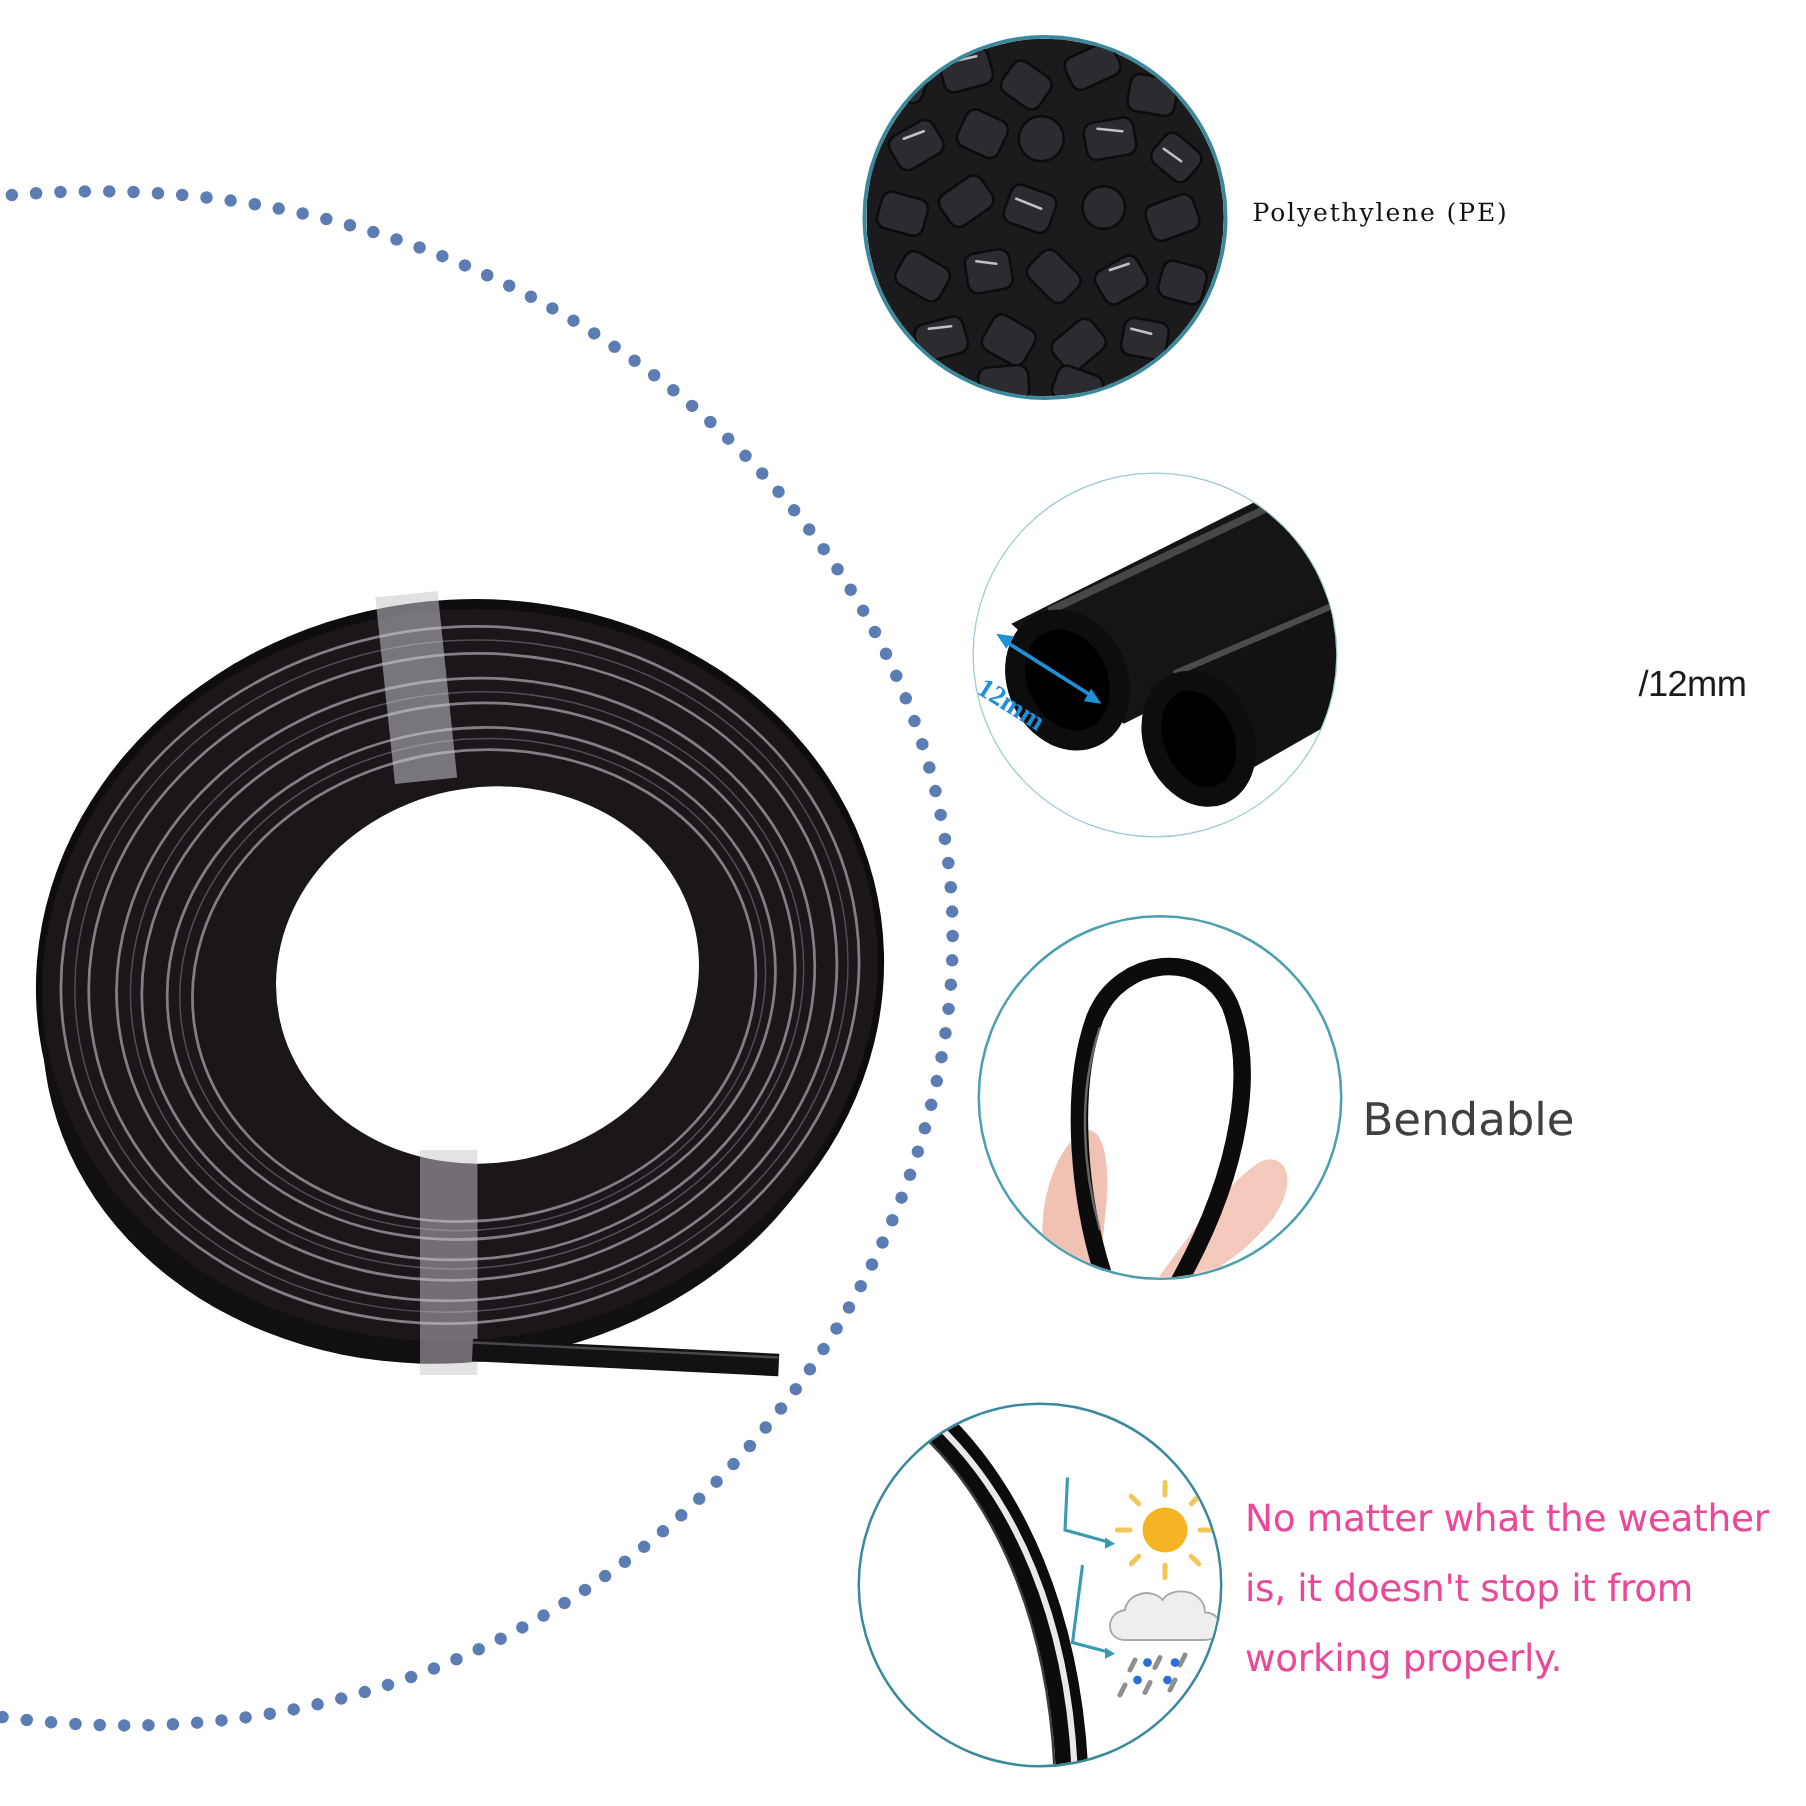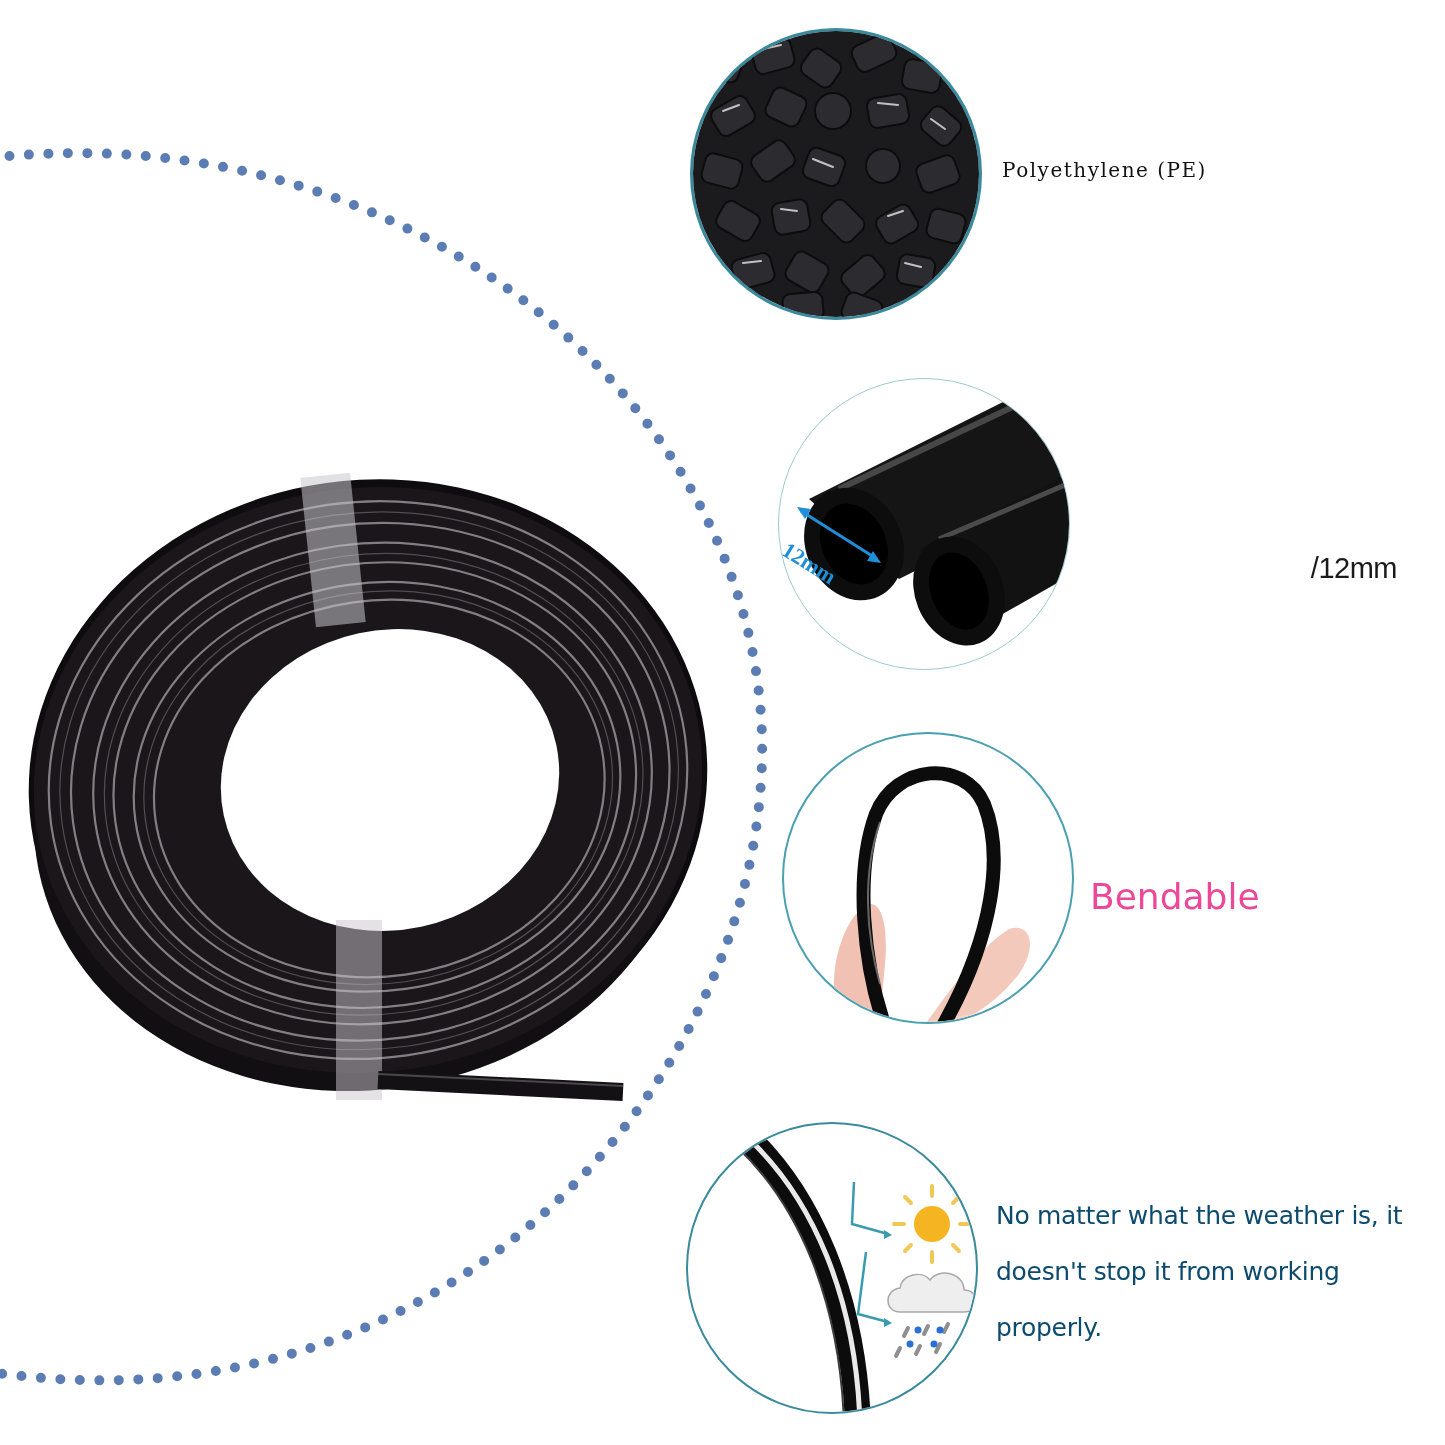--- a/index.html
+++ b/index.html
@@ -4,22 +4,22 @@
 <style>
   html, body { margin: 0; padding: 0; background: #ffffff; }
   body { width: 1445px; height: 1445px; position: relative; overflow: hidden; font-family: "DejaVu Sans", sans-serif; }
   .abs { position: absolute; }
   #arc-svg { position: absolute; left: 0; top: 0; width: 1445px; height: 1445px; }
   .feature-circle { position: absolute; border-radius: 50%; overflow: hidden; background: #ffffff; box-sizing: border-box; }
   .feature-text { position: absolute; color: #222222; white-space: nowrap; }
   .pe-text { font-family: "DejaVu Serif", "Liberation Serif", serif; font-size: 20px; letter-spacing: 1.5px; color: #111111; }
   .od-text { font-family: "Liberation Sans", sans-serif; font-size: 27px; color: #1a1a1a; letter-spacing: -0.5px; }
   .od-line2 { text-align: right; }
-  .bend-text { font-family: "DejaVu Sans", sans-serif; font-size: 36px; color: #ec4899; }
-  .weather-text { font-family: "DejaVu Sans", sans-serif; font-size: 25px; line-height: 56px; color: #0c4a6e; white-space: normal; width: 430px; letter-spacing: -0.3px; }
+  .bend-text { font-family: "DejaVu Sans", sans-serif; font-size: 36px; color: #404040; }
+  .weather-text { font-family: "DejaVu Sans", sans-serif; font-size: 30px; line-height: 56px; color: #ec4899; white-space: normal; width: 430px; letter-spacing: -0.3px; }
 </style>
 </head>
 <body>
 
 <svg id="arc-svg" viewBox="0 0 1445 1445">
   <path d="M -10 158 C 420 110, 770 420, 762 760 C 755 1080, 450 1440, -10 1372" fill="none" stroke="#5b7db3" stroke-width="10" stroke-linecap="round" stroke-dasharray="0 19.5"></path>
 </svg>
 
 <div class="abs" style="left:18px; top:450px; width:700px; height:665px;">
   <svg width="700" height="665" viewBox="0 0 700 665">
@@ -122,21 +122,21 @@
 
     <g>
       <line x1="22" y1="132" x2="98" y2="180" stroke="#1f8fd8" stroke-width="3"></line>
       <polygon points="18,128 32,130 26,140" fill="#1f8fd8"></polygon>
       <polygon points="102,184 88,182 94,172" fill="#1f8fd8"></polygon>
     </g>
   </svg>
   <div class="abs" style="left:12px; top:158px; font-family:'Liberation Serif', serif; font-size:22px; color:#1f8fd8; transform:rotate(32deg); transform-origin:left top; font-weight:bold;">12mm</div>
 </div>
 <div class="feature-text od-text" style="left:1092px; top:528px; width:305px;">
-  <div class="od-line2" style="margin-top:24px; font-size:29px;">/12mm</div>
+  <div class="od-line2" style="margin-top:4px; font-size:29px;">/12mm</div>
 </div>
 
 <div class="feature-circle" style="left:782px; top:732px; width:292px; height:292px; border:2px solid #4aa0b0;">
   <svg width="292" height="292" viewBox="0 0 292 292">
 
     <path d="M 55 290 C 40 240, 60 180, 85 170 C 100 168, 105 200, 100 240 L 95 292 Z" fill="#f1c2b4"></path>
     <path d="M 140 292 C 170 250, 200 210, 225 195 C 245 188, 255 210, 235 240 C 215 265, 190 285, 160 292 Z" fill="#f3c9bb"></path>
     <path d="M 120 292 C 150 285, 200 282, 220 268 L 240 292 Z" fill="#f6d3c6"></path>
 
     <path d="M 100 290 C 80 230, 70 140, 92 80 C 112 30, 180 25, 200 70 C 220 120, 210 200, 160 290" fill="none" stroke="#0c0c0c" stroke-width="14" stroke-linecap="round"></path>

